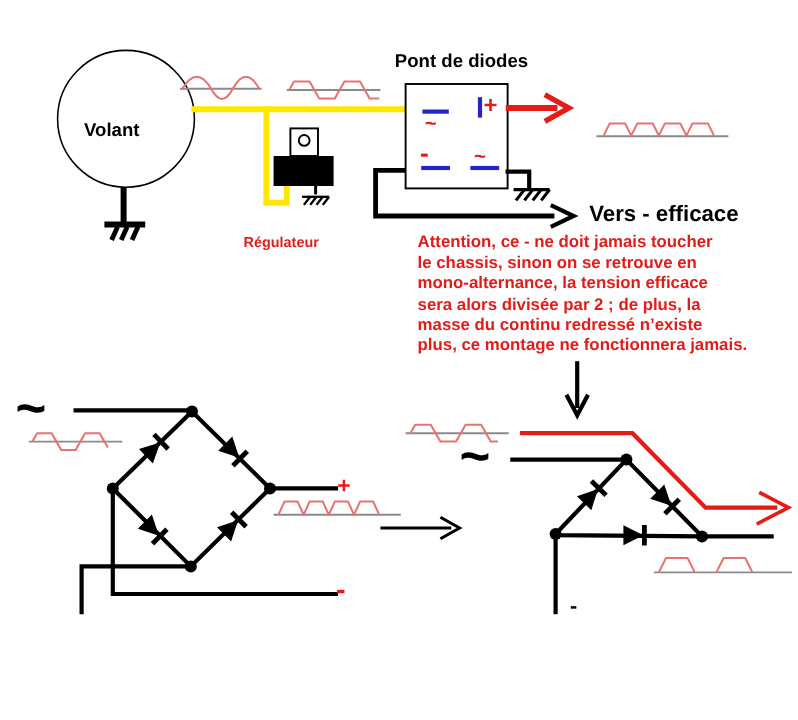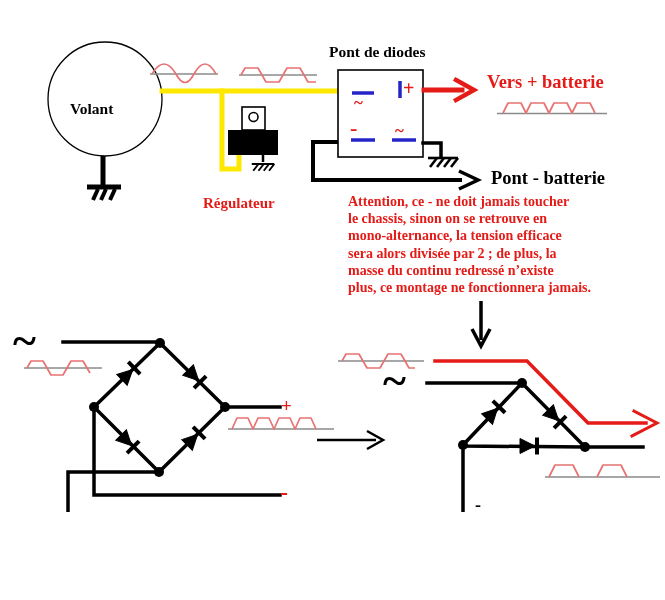--- a/index.html
+++ b/index.html
@@ -2,21 +2,21 @@
 <html style="--background: #ffffff; --line-black: #000000; --wire-yellow: #ffe800; --signal-red: #e41b17; --waveform-red: #e87272; --terminal-blue: #2424c8; --baseline-gray: #8a8a8a;"><head>
 <meta charset="utf-8">
 <style>
   :root{
     --background:#ffffff; --line-black:#000000; --wire-yellow:#ffe800;
     --signal-red:#e41b17; --waveform-red:#e87272; --terminal-blue:#2424c8;
     --baseline-gray:#8a8a8a;
   }
   html,body{margin:0;padding:0;background:var(--background);}
   .stage{position:relative;width:665px;height:512px;background:var(--background);
-         font-family:Liberation Serif, serif;overflow:hidden;}
+         font-family:Liberation Sans, sans-serif;overflow:hidden;}
   .art{position:absolute;left:0;top:0;}
   .lbl{position:absolute;line-height:1;white-space:nowrap;font-weight:bold;color:var(--line-black);}
   .red{color:var(--signal-red);}
   .warn{position:absolute;left:348px;top:193px;width:320px;font-size:14px;
         font-weight:bold;color:var(--signal-red);line-height:17.2px;}
   
   .thin{fill:none;stroke:var(--line-black);stroke-width:1.3px;}
   .blk{stroke:var(--line-black);fill:none;}
   .w3{stroke:var(--line-black);stroke-width:3.5px;fill:none;stroke-linecap:square;}
   .yellow{stroke:var(--wire-yellow);stroke-width:5px;fill:none;stroke-linecap:square;}
@@ -167,25 +167,24 @@
         <line class="base" x1="545" y1="477" x2="660" y2="477"></line>
         <path class="wave" d="M549,477 l6,-12 h18 l6,12 M597,477 l6,-12 h18 l6,12"></path>
       </g>
     </g>
   </svg>
 
   <div class="lbl" style="left:329px;top:44px;font-size:15.5px;">Pont de diodes</div>
 
   <div class="lbl" style="left:70px;top:101px;width:60px;text-align:left;font-size:15.5px;">Volant</div>
 
-  <div class="lbl red" style="left:203px;top:196px;font-size:15px;">Régulateur</div>
-
-  <div class="lbl red" style="left:487px;top:73px;font-size:18.5px;">Vers + batterie</div>
-
-  <div class="lbl" style="left:491px;top:169px;font-size:18.5px;">Pont - batterie</div>
+  <div class="lbl red" style="left:203px;top:196px;font-size:12px;">Régulateur</div>
+
+
+  <div class="lbl" style="left:491px;top:169px;font-size:18.5px;">Vers - efficace</div>
 
   <div class="lbl red" style="left:354px;top:94px;font-size:17px;">~</div>
   <div class="lbl red" style="left:403px;top:78px;font-size:20px;">+</div>
   <div class="lbl red" style="left:350px;top:117px;font-size:22px;">-</div>
   <div class="lbl red" style="left:395px;top:122px;font-size:17px;">~</div>
 
   <div class="warn">
     <div>Attention, ce - ne doit jamais toucher</div>
     <div>le chassis, sinon on se retrouve en</div>
     <div>mono-alternance, la tension efficace</div>

